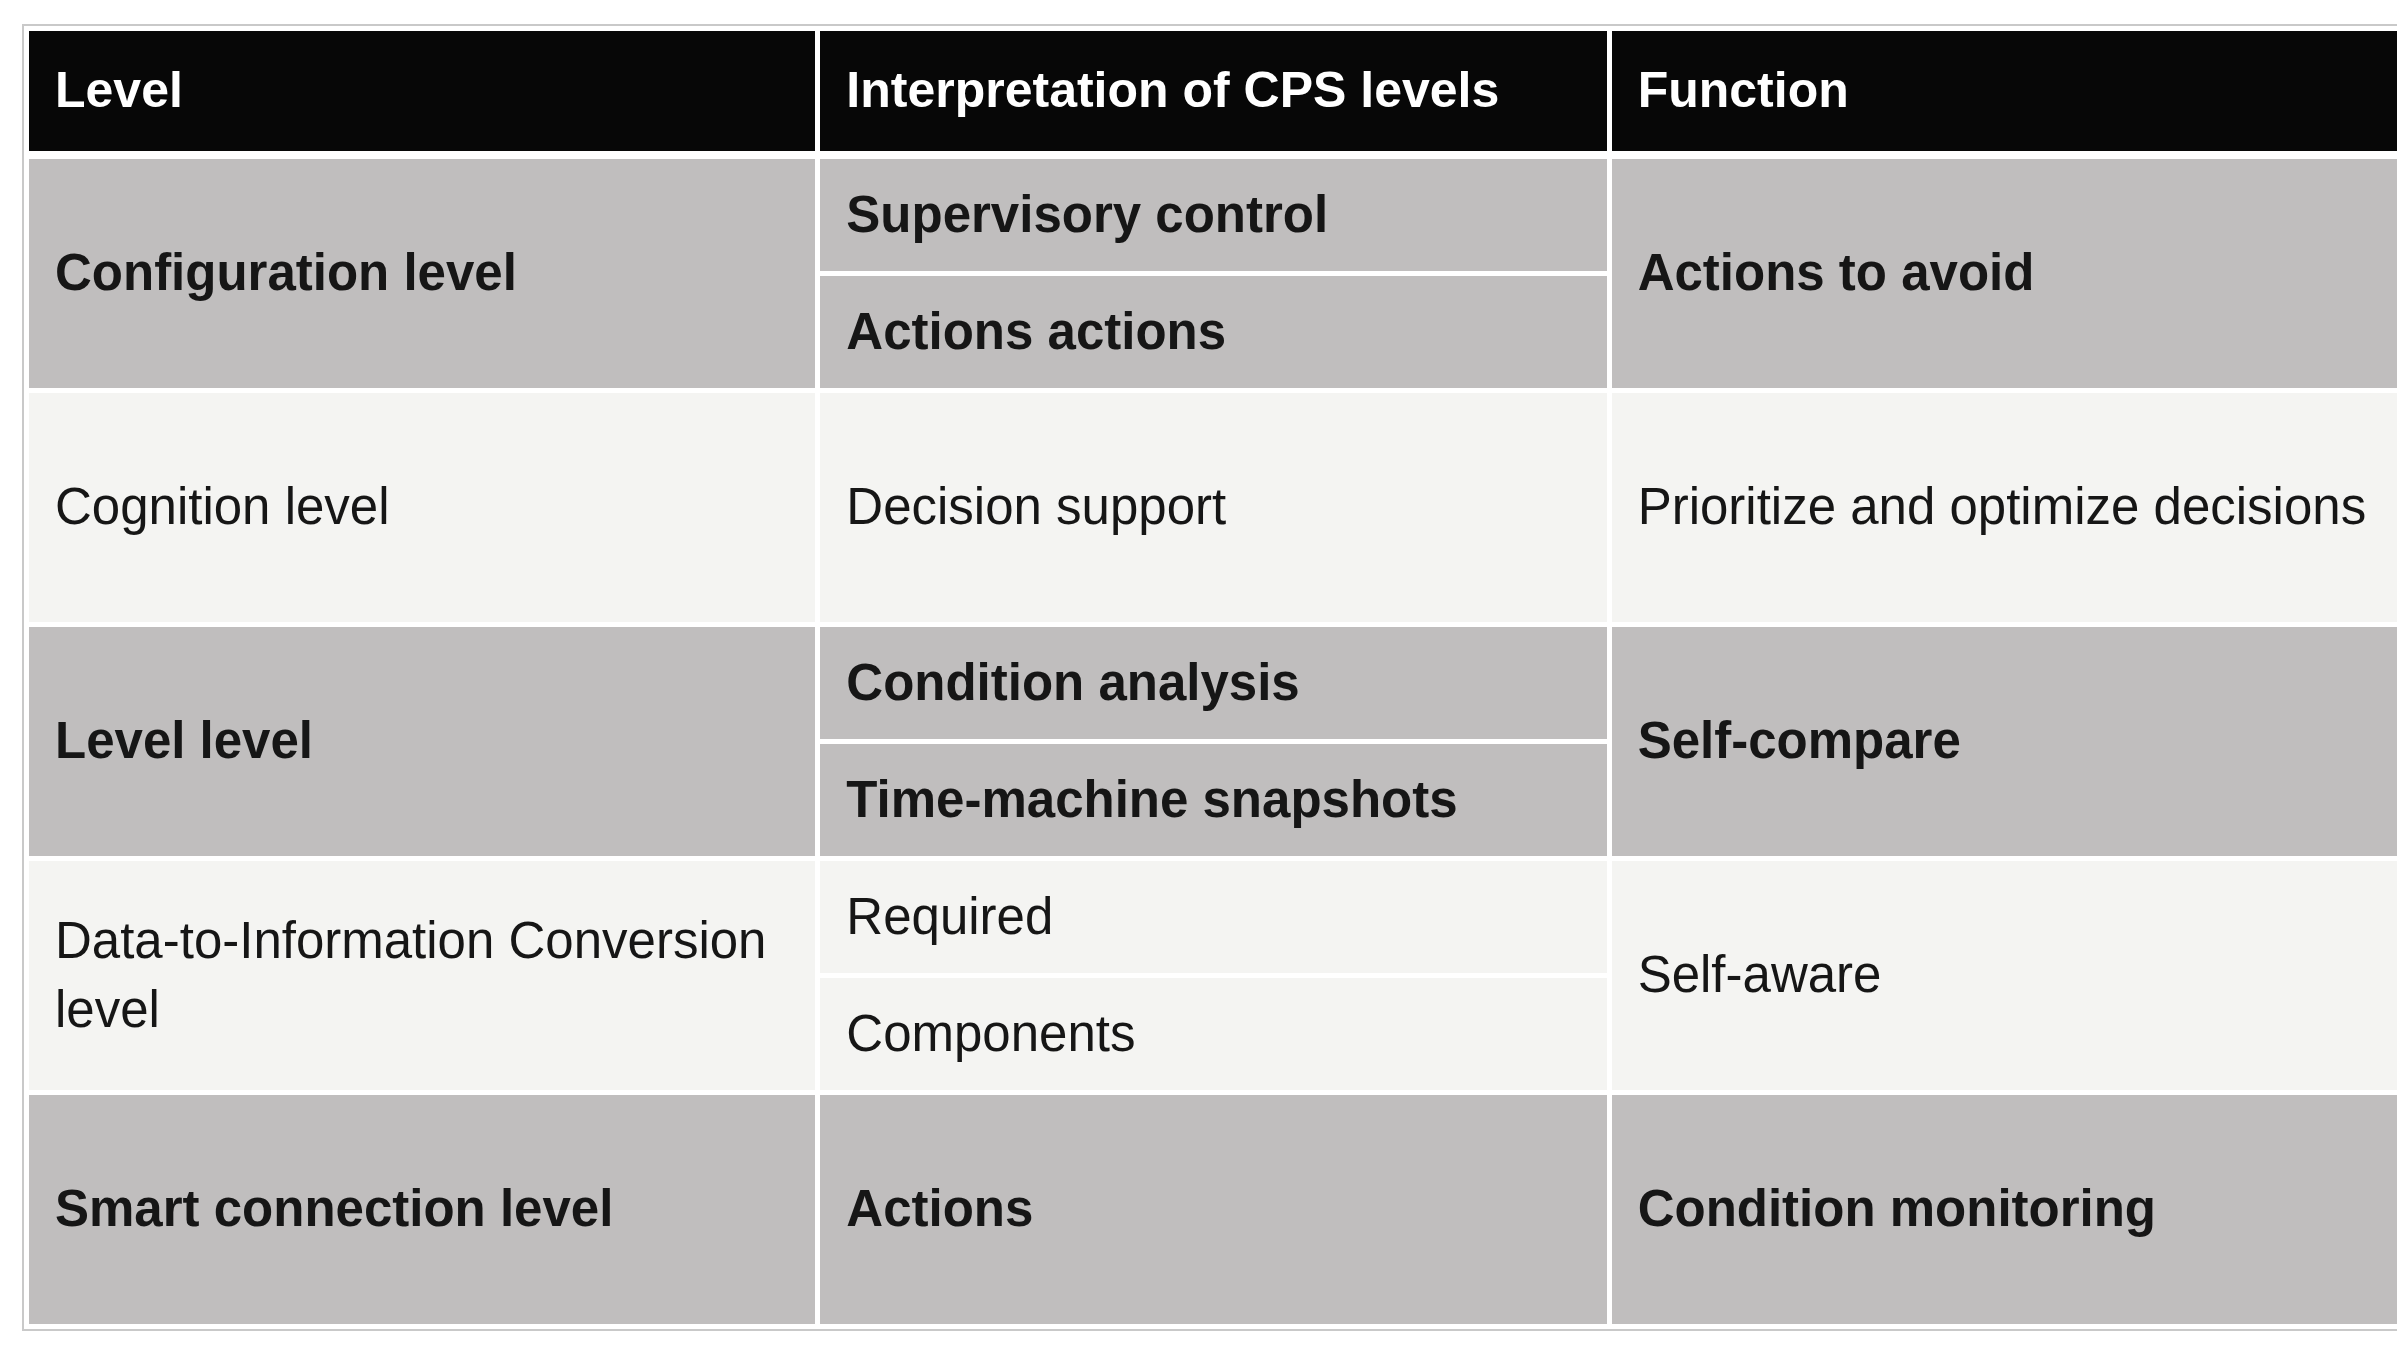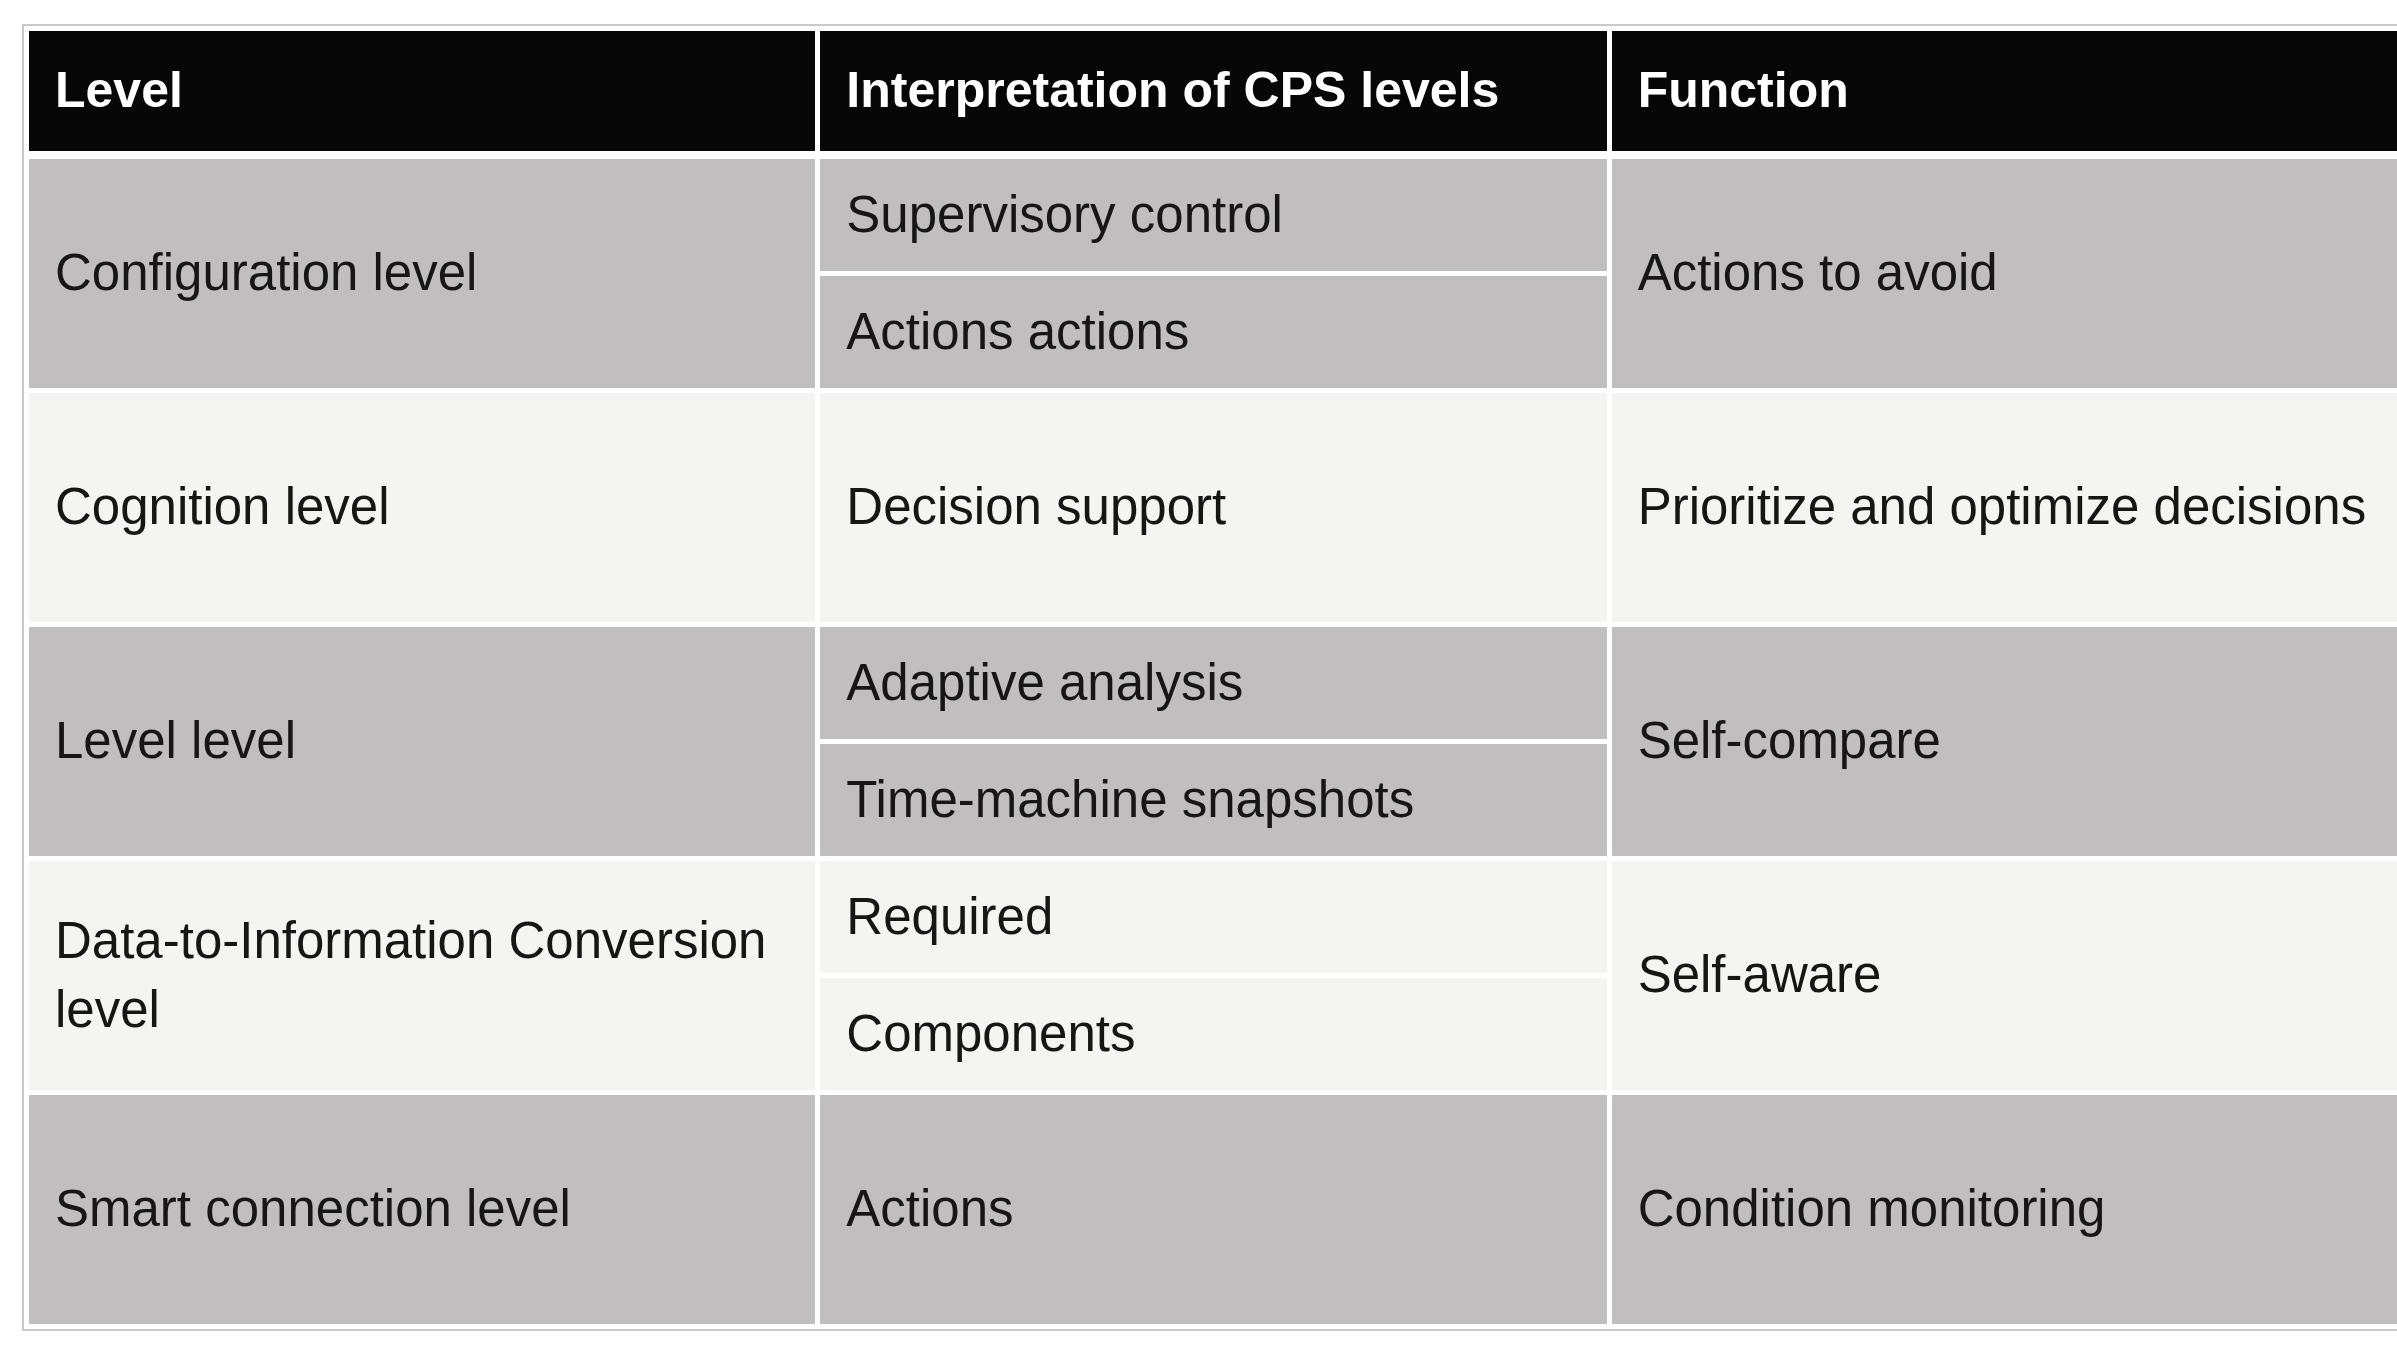--- a/index.html
+++ b/index.html
@@ -36,21 +36,21 @@
     font-weight: 700;
     height: 120px;
     white-space: nowrap;
     border-bottom: 3px solid #ffffff;
   }
   td {
     font-size: 51px;
     font-weight: 400;
     color: #161616;
   }
-  td.gray  { background: #c0bebe; }
+  td.gray  { background: #c0bebe; font-weight: bold; }
   td.light { background: #f4f4f2; }
   tr.sub  td { height: 112px; }
   tr.full td { height: 229px; }
 </style>
 </head>
 <body>
 
 <div class="table-wrap">
   <table class="cps">
     <colgroup>
@@ -77,21 +77,21 @@
       </tr>
 
       <tr class="full">
         <td class="light">Cognition level</td>
         <td class="light">Decision support</td>
         <td class="light">Prioritize and optimize decisions</td>
       </tr>
 
       <tr class="sub">
         <td class="gray" rowspan="2">Level level</td>
-        <td class="gray">Adaptive analysis</td>
+        <td class="gray">Condition analysis</td>
         <td class="gray" rowspan="2">Self-compare</td>
       </tr>
       <tr class="sub">
         <td class="gray">Time-machine snapshots</td>
       </tr>
 
       <tr class="sub">
         <td class="light" rowspan="2">Data-to-Information Conversion level</td>
         <td class="light">Required</td>
         <td class="light" rowspan="2">Self-aware</td>

